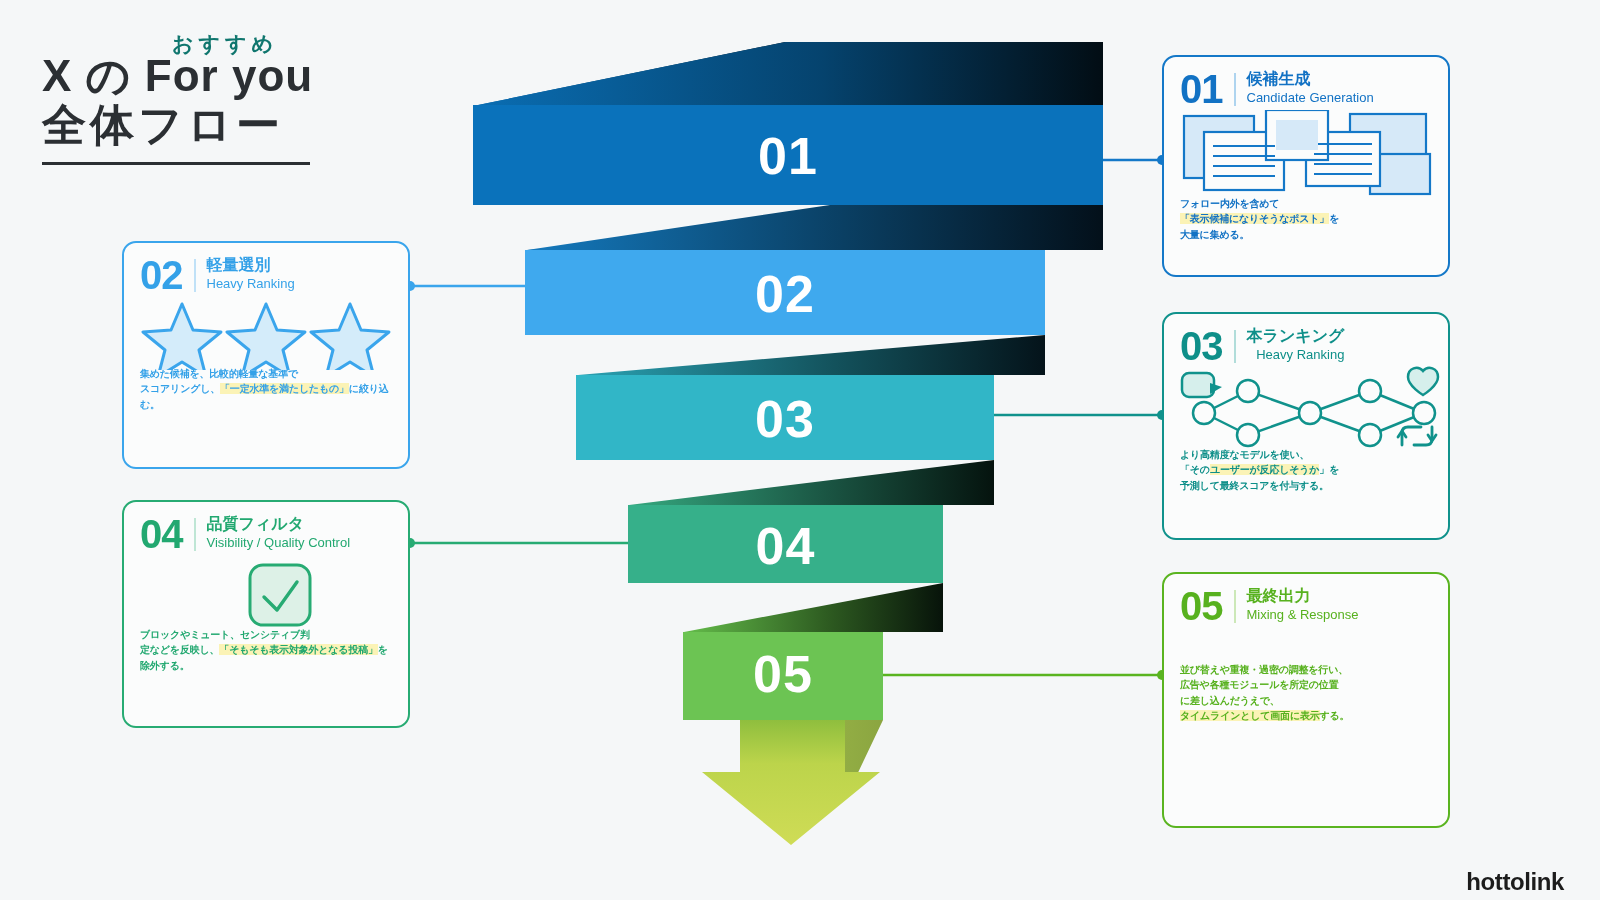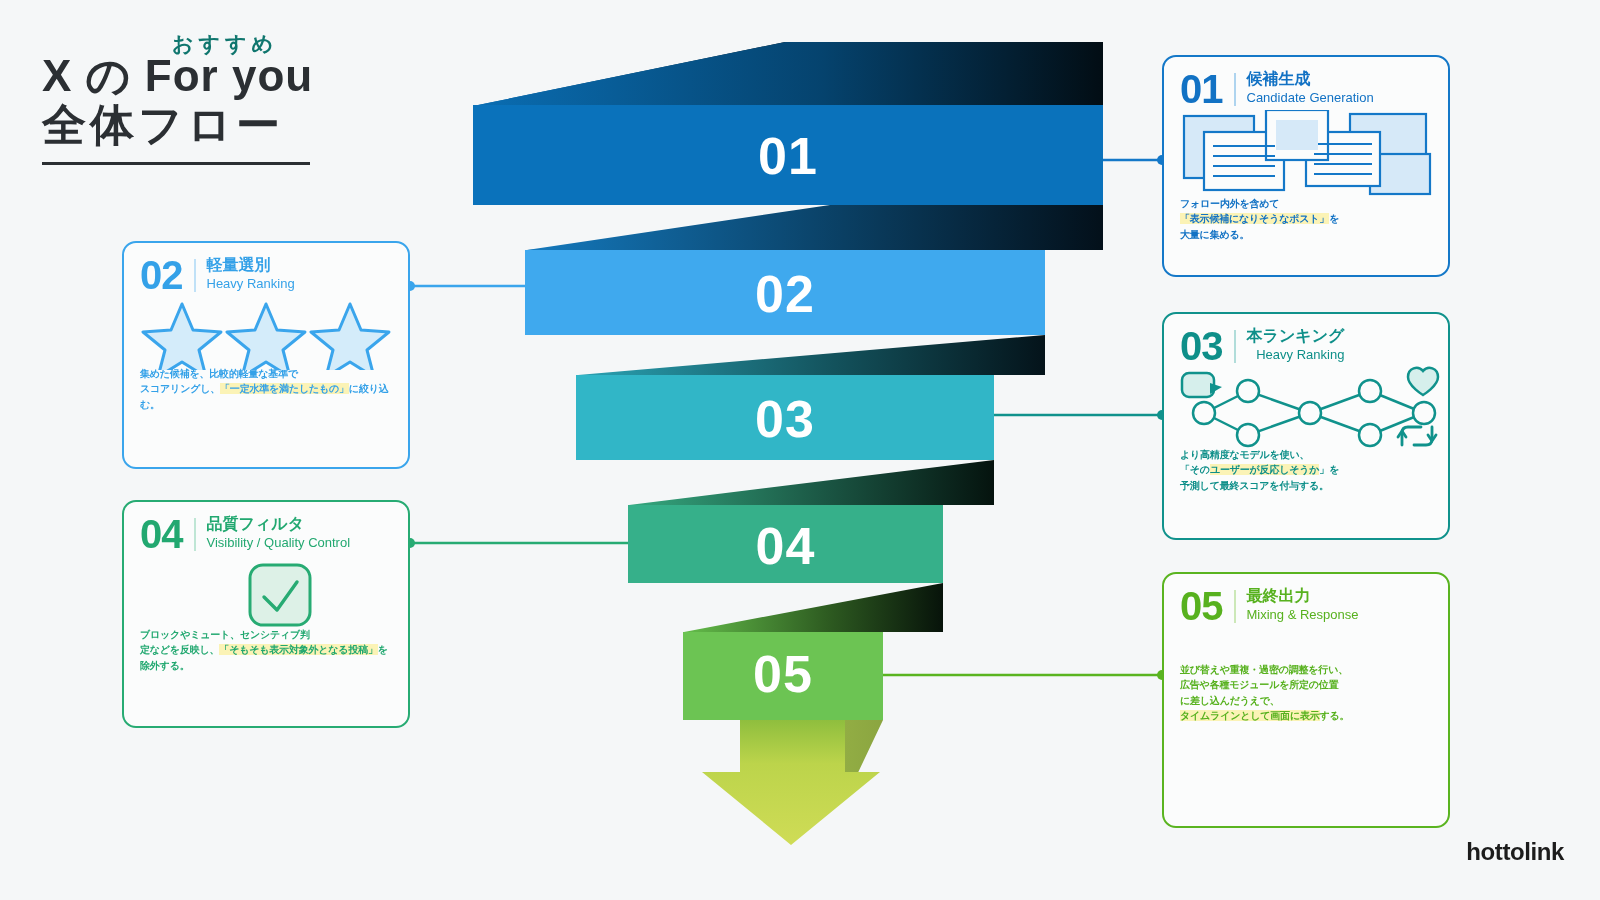--- a/index.html
+++ b/index.html
@@ -78,21 +78,21 @@
   .c-green { border-color: #27ab73; }
   .c-green .card-num, .c-green .card-ja, .c-green .card-en, .c-green .card-body { color: #22a870; }
   .c-green .card-div { background: #8ed4b4; }
 
   .c-lgreen { border-color: #5ab420; }
   .c-lgreen .card-num, .c-lgreen .card-ja, .c-lgreen .card-en, .c-lgreen .card-body { color: #57b11e; }
   .c-lgreen .card-div { background: #a6d77f; }
 
   
   #logo {
-    position: absolute; right: 36px; bottom: 34px;
+    position: absolute; right: 36px; bottom: 4px;
     font-size: 24px; font-weight: 700; color: #1c1c1c;
     letter-spacing: -0.4px;
   }
   .connector { position: absolute; pointer-events: none; }
 </style>
 </head>
 <body>
 
 <div id="stage">
 

